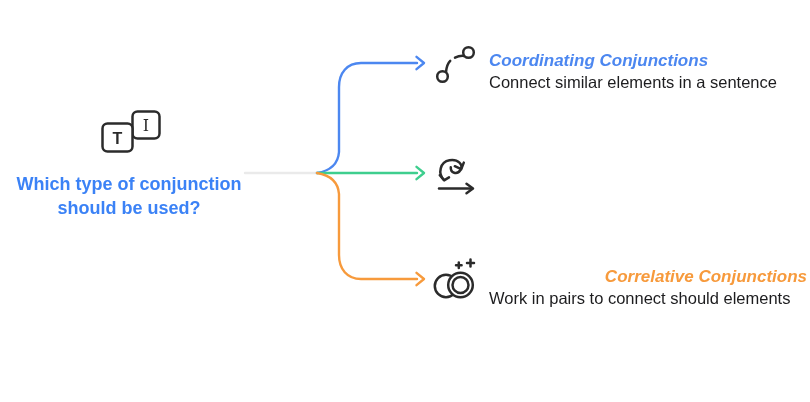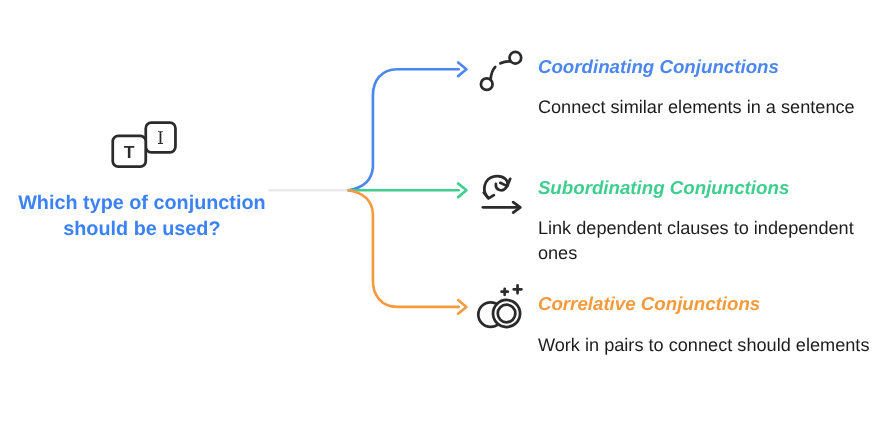--- a/index.html
+++ b/index.html
@@ -34,21 +34,20 @@
     color: #3b82f6;
   }
   .branch { position: absolute; left: 489px; width: 318px; }
   .branch-label {
     font-size: 17px;
     font-weight: 700;
     line-height: 21px;
     font-style: italic;
   }
   .branch-desc {
-    margin-top: 16px;
     font-size: 16.5px;
     font-weight: 400;
     line-height: 22px;
     color: #1d1d1f;
   }
   .branch-icon { position: absolute; }
   .icon-stroke { fill: none; stroke: #2b2b2b; stroke-width: 2.5; stroke-linecap: round; stroke-linejoin: round; }
   .icon-fill-white { fill: #ffffff; stroke: #2b2b2b; stroke-width: 2.5; stroke-linejoin: round; }
   .key-letter-sans { font-family: "Liberation Sans", "DejaVu Sans", sans-serif; font-weight: 600; fill: #2a2a2a; }
   .key-letter-serif { font-family: "DejaVu Serif", "Liberation Serif", serif; font-weight: 500; fill: #2a2a2a; }
@@ -88,30 +87,26 @@
     <div class="branch-desc">Connect similar elements in a sentence</div>
   </div>
 
   <svg class="branch-icon" style="left:434px; top:150px;" width="46" height="46" viewBox="0 0 46 46">
     <path class="icon-stroke" d="M10 30 C3.5 23.5 6 12 15.5 10.3 C24 8.9 30 14.8 26.3 20.3 C23.2 25 16.2 23.2 16.8 17.2"></path>
     <path class="icon-stroke" stroke-width="2.2" d="M5.8 25.2 L10.1 30.3 L15 27.4"></path>
     <path class="icon-stroke" stroke-width="2.2" d="M29.8 12.6 L27.2 19.2 L20.8 16.2"></path>
     <path class="icon-stroke" d="M5 38.5 H38"></path>
     <path class="icon-stroke" stroke-width="2.2" d="M32.5 33.8 L39 38.5 L32.5 43.2"></path>
   </svg>
-  <div class="branch" style="top:160px;">
-    <div class="branch-label" style="color: rgb(62, 206, 142);">Subordinating Conjunctions</div>
-    <div class="branch-desc">Link dependent clauses to independent ones</div>
-  </div>
 
   <svg class="branch-icon" style="left:432px; top:257px;" width="48" height="48" viewBox="0 0 48 48">
     <circle cx="14" cy="29" r="11.2" class="icon-stroke"></circle>
     <circle cx="28.5" cy="28" r="12.3" class="icon-fill-white"></circle>
     <circle cx="28.5" cy="28" r="8" class="icon-stroke"></circle>
     <path class="icon-stroke" stroke-width="2.2" d="M26.8 5.5 V11 M24 8.2 H29.6"></path>
     <path class="icon-stroke" stroke-width="2.4" d="M38.5 2.5 V9.5 M35 6 H42"></path>
   </svg>
   <div class="branch" style="top:266px;">
-    <div class="branch-label" style="color: rgb(247, 154, 60);">Correlative Conjunctions</div>
+    <div class="branch-label" style="color: rgb(247, 154, 60); text-align: right;">Correlative Conjunctions</div>
     <div class="branch-desc">Work in pairs to connect should elements</div>
   </div>
 
 </div>
 
 </body></html>

